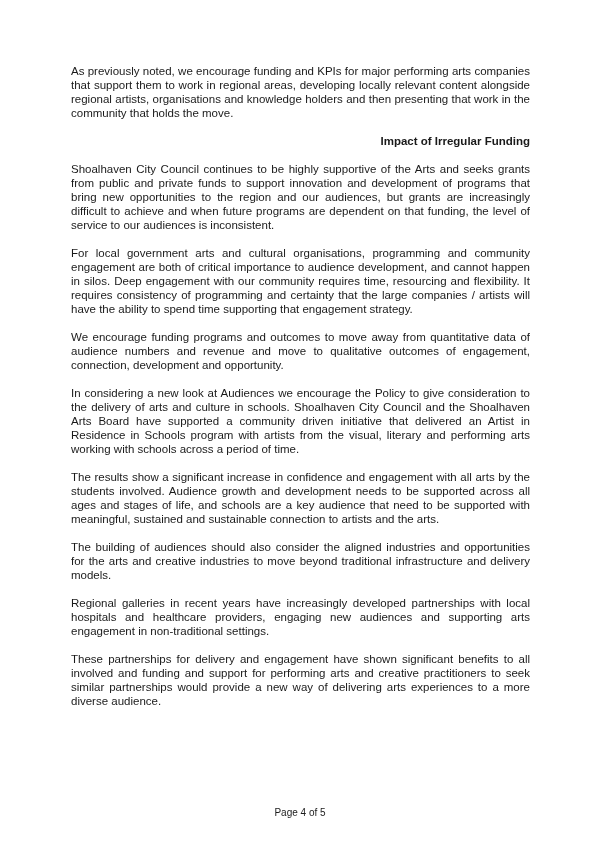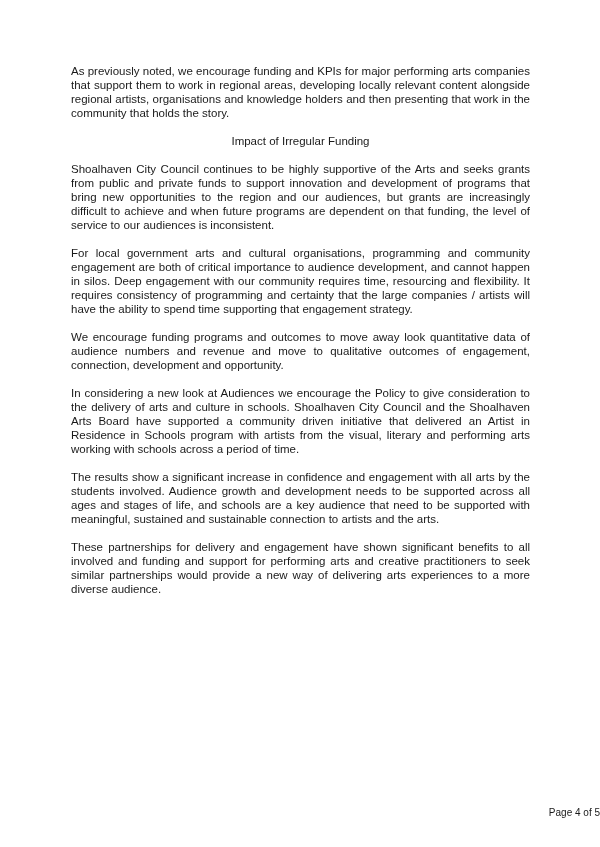--- a/index.html
+++ b/index.html
@@ -27,43 +27,45 @@
     font-size: 11.5px;
     line-height: 14px;
     text-align: justify;
     text-justify: inter-word;
     color: #1a1a1a;
   }
   .heading {
     margin: 0 0 14px 0;
     font-size: 11.5px;
     line-height: 14px;
-    font-weight: normal;
-    text-align: center;
+    font-weight: bold;
+    text-align: right;
     color: #1a1a1a;
   }
   .footer {
     position: absolute;
     bottom: 28px;
     left: 0;
     right: 0;
-    text-align: right;
+    text-align: center;
     font-size: 10px;
     line-height: 12px;
     color: #1a1a1a;
   }
 </style>
 </head>
 <body>
 
 <div class="page">
   <div class="content">
-    <p class="para">As previously noted, we encourage funding and KPIs for major performing arts companies that support them to work in regional areas, developing locally relevant content alongside regional artists, organisations and knowledge holders and then presenting that work in the community that holds the story.</p>
+    <p class="para">As previously noted, we encourage funding and KPIs for major performing arts companies that support them to work in regional areas, developing locally relevant content alongside regional artists, organisations and knowledge holders and then presenting that work in the community that holds the move.</p>
     <h2 class="heading">Impact of Irregular Funding</h2>
     <p class="para">Shoalhaven City Council continues to be highly supportive of the Arts and seeks grants from public and private funds to support innovation and development of programs that bring new opportunities to the region and our audiences, but grants are increasingly difficult to achieve and when future programs are dependent on that funding, the level of service to our audiences is inconsistent.</p>
     <p class="para">For local government arts and cultural organisations, programming and community engagement are both of critical importance to audience development, and cannot happen in silos.  Deep engagement with our community requires time, resourcing and flexibility.  It requires consistency of programming and certainty that the large companies / artists will have the ability to spend time supporting that engagement strategy.</p>
-    <p class="para">We encourage funding programs and outcomes to move away look quantitative data of audience numbers and revenue and move to qualitative outcomes of engagement, connection, development and opportunity.</p>
+    <p class="para">We encourage funding programs and outcomes to move away from quantitative data of audience numbers and revenue and move to qualitative outcomes of engagement, connection, development and opportunity.</p>
     <p class="para">In considering a new look at Audiences we encourage the Policy to give consideration to the delivery of arts and culture in schools.  Shoalhaven City Council and the Shoalhaven Arts Board have supported a community driven initiative that delivered an Artist in Residence in Schools program with artists from the visual, literary and performing arts working with schools across a period of time.</p>
     <p class="para">The results show a significant increase in confidence and engagement with all arts by the students involved.  Audience growth and development needs to be supported across all ages and stages of life, and schools are a key audience that need to be supported with meaningful, sustained and sustainable connection to artists and the arts.</p>
+    <p class="para">The building of audiences should also consider the aligned industries and opportunities for the arts and creative industries to move beyond traditional infrastructure and delivery models.</p>
+    <p class="para">Regional galleries in recent years have increasingly developed partnerships with local hospitals and healthcare providers, engaging new audiences and supporting arts engagement in non-traditional settings.</p>
     <p class="para">These partnerships for delivery and engagement have shown significant benefits to all involved and funding and support for performing arts and creative practitioners to seek similar partnerships would provide a new way of delivering arts experiences to a more diverse audience.</p>
   </div>
   <div class="footer">Page 4 of 5</div>
 </div>
 
 </body></html>

